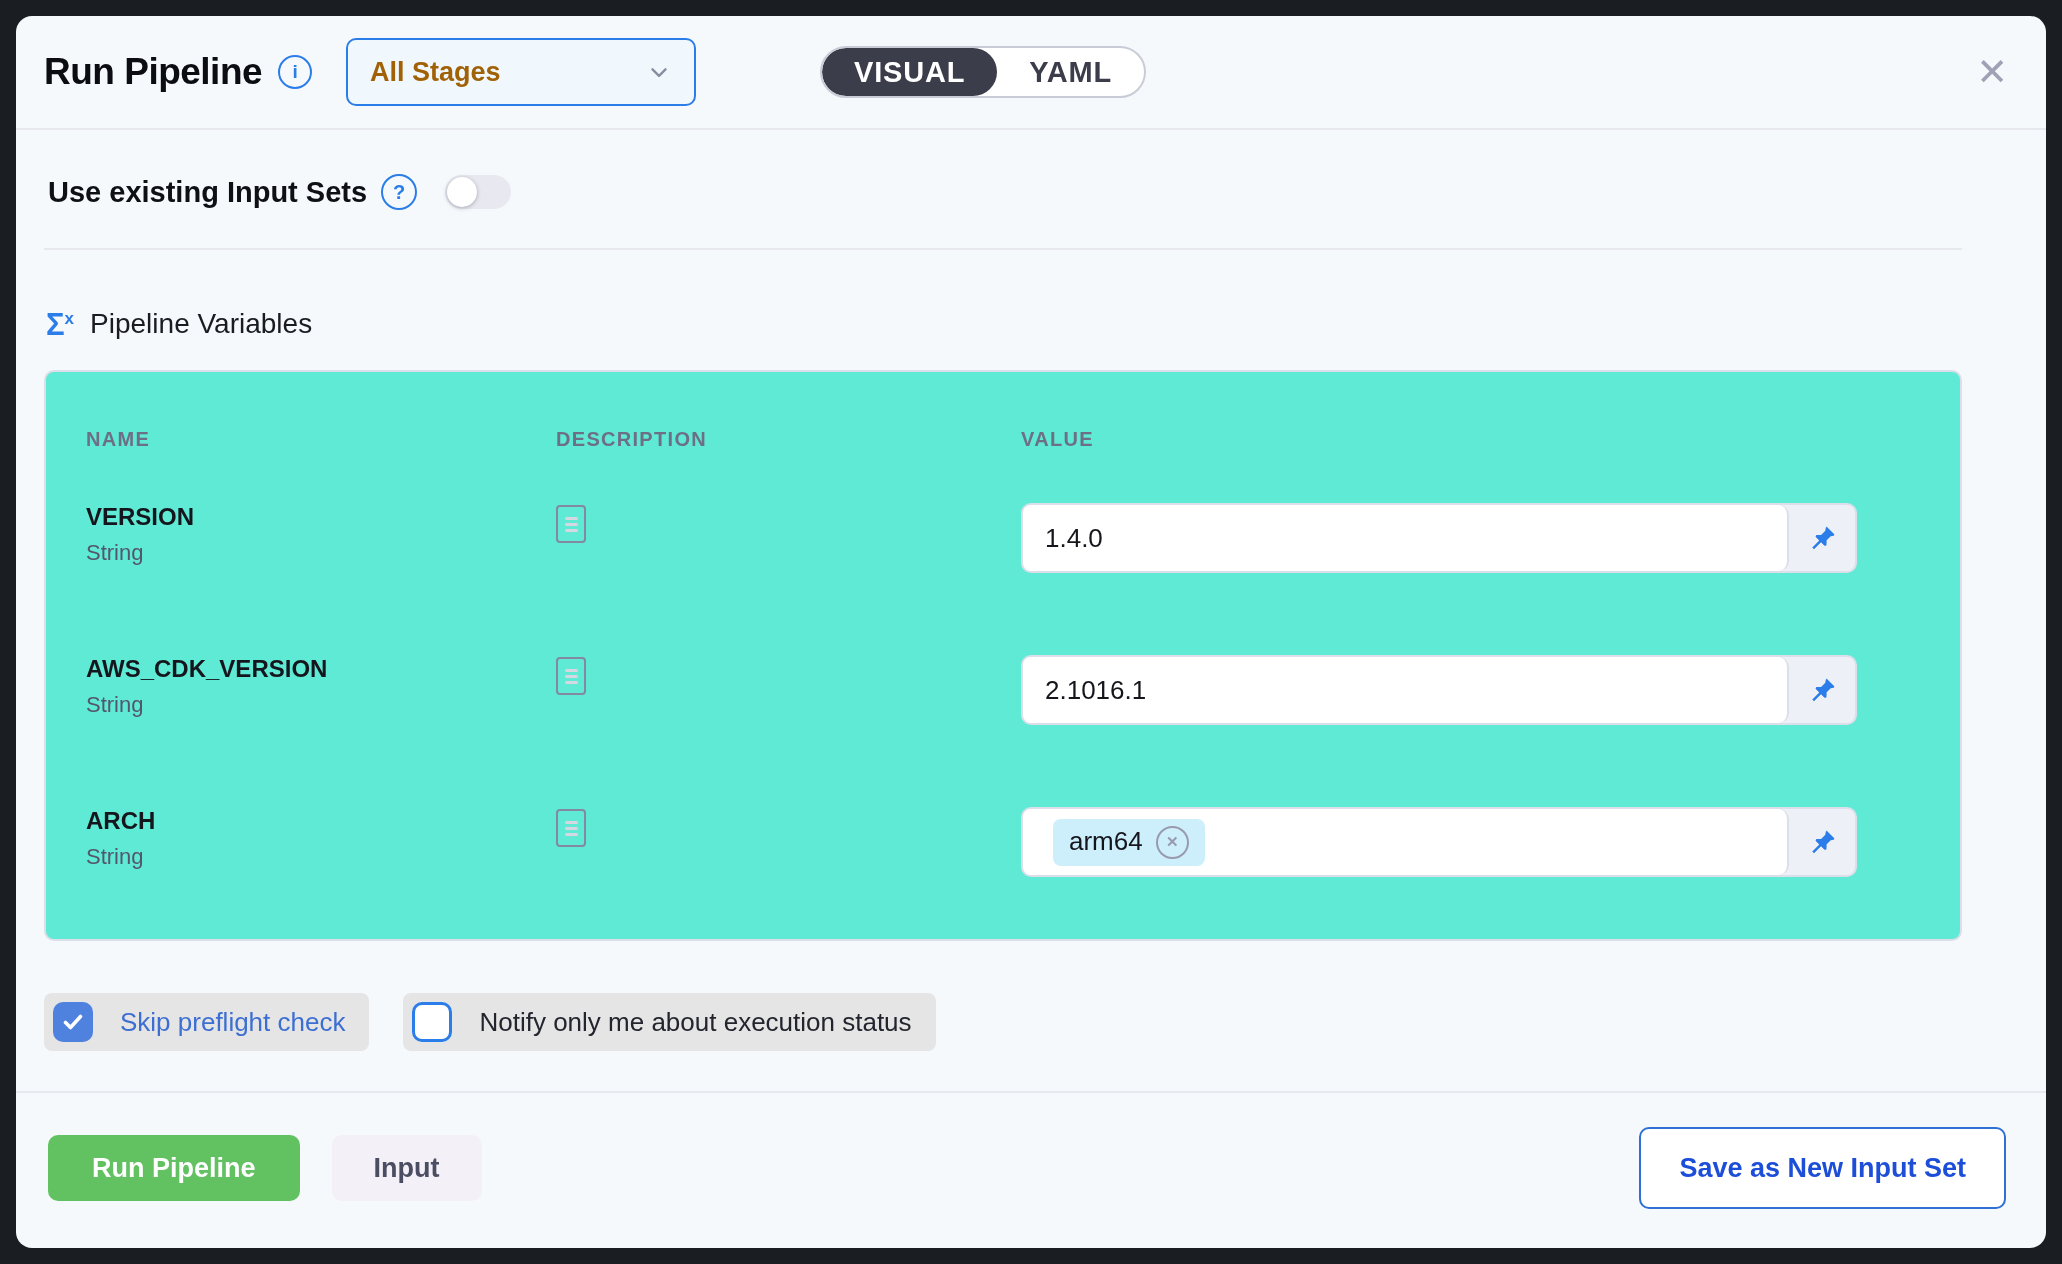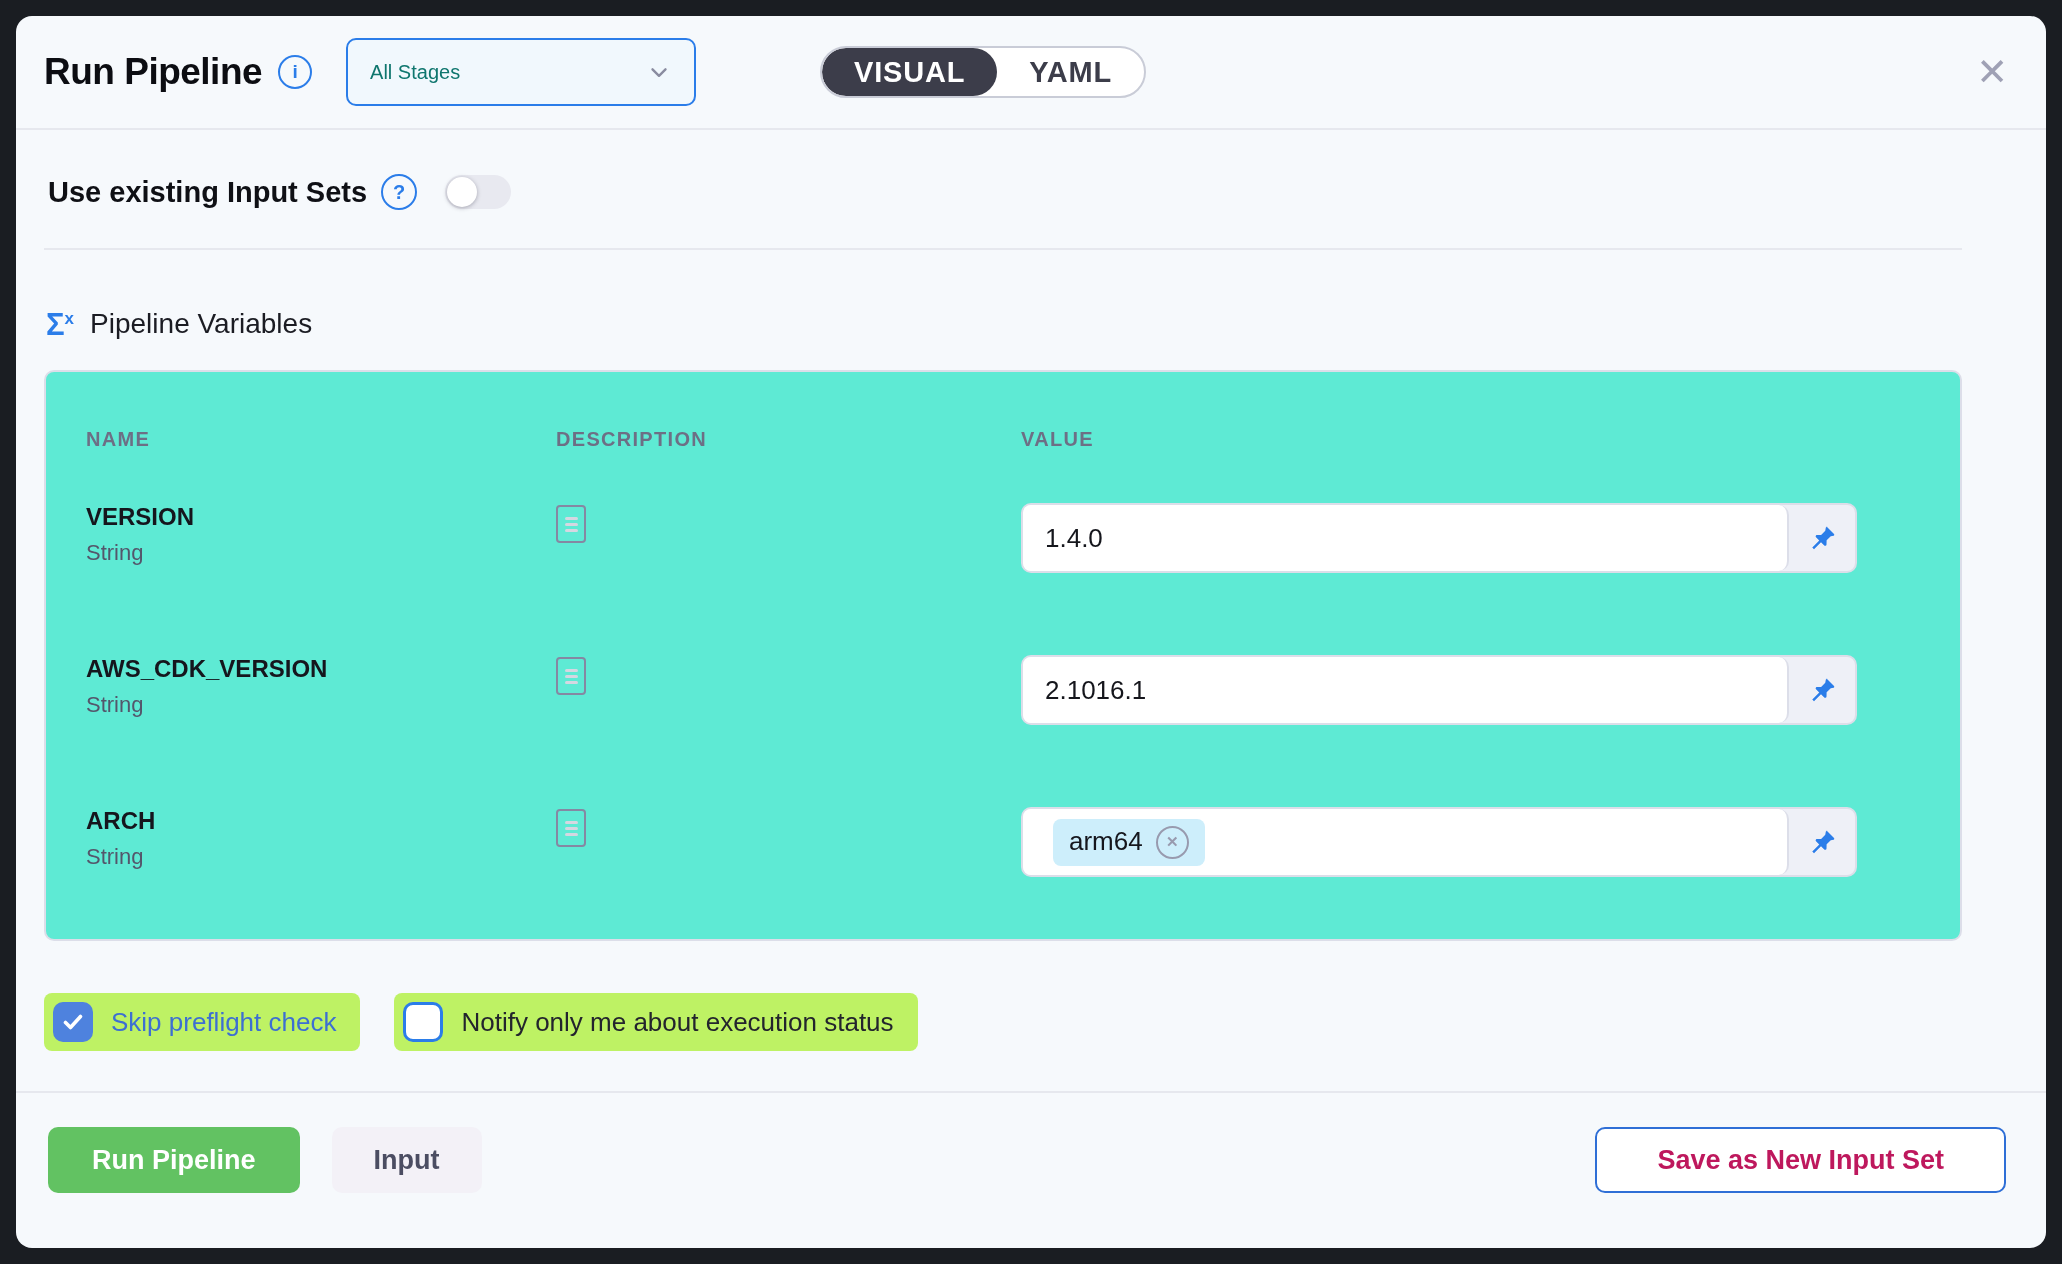--- a/index.html
+++ b/index.html
@@ -7,21 +7,21 @@
   .stage{position:relative;width:2062px;height:1264px;background:#1a1d22;overflow:hidden;}
   .modal{position:absolute;inset:16px;background:#f6f9fc;border-radius:16px;display:flex;flex-direction:column;overflow:hidden;}
 
   
   .modal-header{flex:0 0 auto;height:112px;display:flex;align-items:center;padding:0 34px 0 28px;border-bottom:2px solid #e6e8ee;}
   .title{font-size:37px;font-weight:700;color:#0c0d12;letter-spacing:-0.5px;}
   .info-icon{width:30px;height:30px;border:2.5px solid #2b7de9;border-radius:50%;color:#2b7de9;
     display:flex;align-items:center;justify-content:center;font-size:19px;font-weight:700;margin-left:16px;}
   .stage-select{margin-left:34px;width:302px;height:64px;border:2px solid #2b7de9;border-radius:10px;background:#f1f8fd;
     display:flex;align-items:center;justify-content:space-between;padding:0 22px;cursor:pointer;}
-  .stage-select-value{font-size:20px;color:#0f766e;}
+  .stage-select-value{font-size:27px;color:#a16207;font-weight:bold;}
   .view-toggle{margin-left:124px;height:48px;border:2px solid #c9ccd7;border-radius:26px;background:#fff;
     display:flex;align-items:stretch;overflow:hidden;}
   .seg{display:flex;align-items:center;padding:0 32px;font-size:29px;font-weight:700;letter-spacing:0.8px;color:#3c3d4a;cursor:pointer;}
   .seg.active{background:#3c3d4a;color:#fff;border-radius:26px;}
   .close-btn{margin-left:auto;background:none;border:none;font-size:38px;color:#9fa1b5;cursor:pointer;line-height:1;padding:4px;}
 
   
   .section-inputsets{margin:44px 0 0 32px;display:flex;align-items:center;}
   .inputsets-label{font-size:29px;font-weight:600;color:#0f1015;}
   .help-icon{width:32px;height:32px;border:2.5px solid #2b7de9;border-radius:50%;color:#2b7de9;
@@ -54,34 +54,34 @@
   .input-box{flex:1;background:#fff;border-right:2px solid #dcdee9;border-radius:0 10px 10px 0;
     display:flex;align-items:center;padding:0 22px;font-size:26px;color:#15161c;cursor:text;}
   .pin-box{width:66px;display:flex;align-items:center;justify-content:center;cursor:pointer;}
   .chip{display:inline-flex;align-items:flex-start;gap:13px;background:#cdeefb;border-radius:8px;padding:7px 16px;
     font-size:26px;color:#15161d;margin-left:8px;}
   .chip-x{width:29px;height:29px;border:2px solid #9refa;border:2px solid #989aae;border-radius:50%;color:#989aae;
     display:flex;align-items:center;justify-content:center;font-size:15px;font-weight:700;cursor:pointer;}
 
   
   .options{margin:52px 0 0 28px;display:flex;gap:34px;}
-  .option{display:inline-flex;align-items:center;gap:18px;background:#bef264;border-radius:8px;padding:9px 24px 9px 9px;cursor:pointer;}
+  .option{display:inline-flex;align-items:center;gap:27px;background:#e5e5e5;border-radius:8px;padding:9px 24px 9px 9px;cursor:pointer;}
   .cb{width:40px;height:40px;border-radius:10px;box-sizing:border-box;flex:0 0 auto;}
   .cb.checked{background:#4e82de;display:flex;align-items:center;justify-content:center;}
   .cb.unchecked{background:#fff;border:3px solid #2b7de9;}
   .option-label{font-size:26px;}
   .option-label.blue{color:#3d6fd2;}
   .option-label.dark{color:#23242d;}
 
   
   .footer{display:flex;align-items:center;padding:34px 40px 0 32px;}
   .btn{border:none;border-radius:10px;height:66px;font-family:inherit;font-size:27px;font-weight:700;cursor:pointer;}
   .btn-run{background:#62c262;color:#fff;padding:0 44px;}
   .btn-cancel{background:#f3f1f7;color:#4b4d62;padding:0 42px;margin-left:32px;}
-  .btn-save{margin-left:auto;background:#fff;border:2.5px solid #2f6fd6;color:#be185d;padding:0 60px;height:66px;box-sizing:border-box;}
+  .btn-save{margin-left:auto;background:#fff;border:2.5px solid #2f6fd6;color:#1d4ed8;padding:0 38px;height:82px;box-sizing:border-box;}
 </style>
 </head>
 <body>
 
 <div class="stage">
   <div class="modal">
 
     <div class="modal-header">
       <div class="title">Run Pipeline</div>
       <div class="info-icon">i</div>

